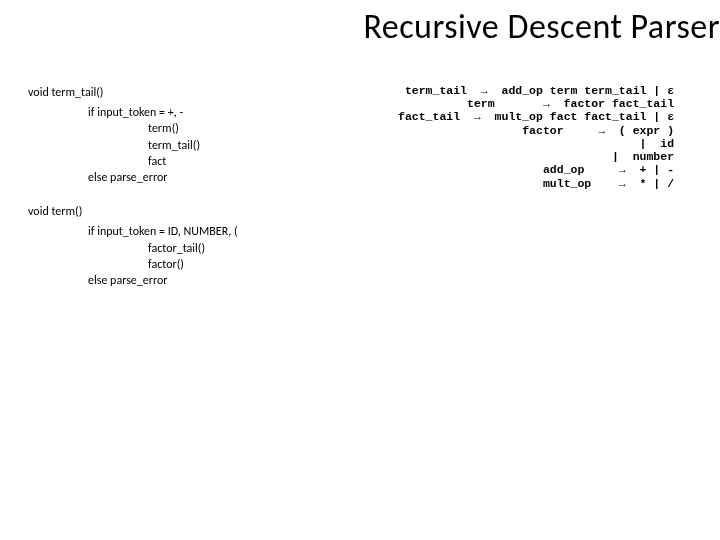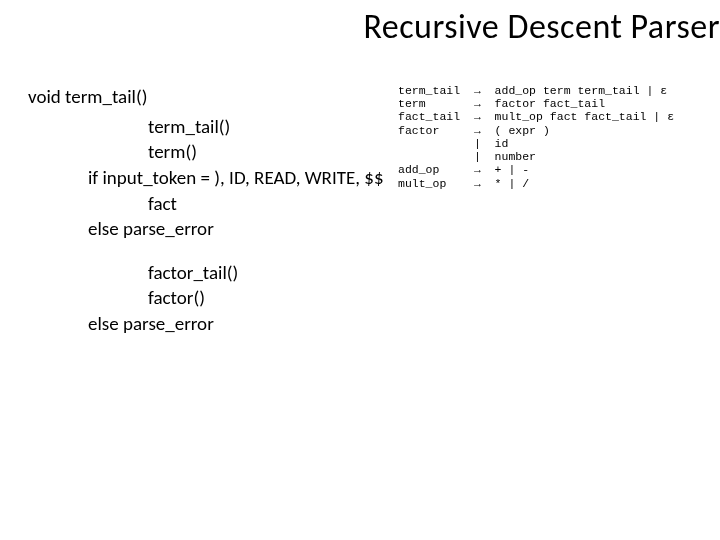--- a/index.html
+++ b/index.html
@@ -22,53 +22,56 @@
     font-size: 34px;
     text-align: right;
     padding-top: 6px;
     font-weight: 400;
     letter-spacing: 0.5px;
   }
   .left-block {
     position: absolute;
     left: 28px;
     top: 84px;
-    font-size: 19px;
+    font-size: 12px;
     line-height: 1.35;
   }
   .left-block .fn { margin-bottom: 4px; }
   .i1 { padding-left: 60px; }
   .i2 { padding-left: 120px; }
   .right-block {
     position: absolute;
     left: 398px;
     top: 84px;
     font-family: "Courier New", monospace;
     font-size: 11.5px;
-    font-weight: normal;
+    font-weight: bold;
     line-height: 1.15;
     white-space: pre;
+    text-align: right;
   }
 </style>
 </head>
 <body>
 
 <div class="slide">
   <div class="title">Recursive Descent Parser</div>
 
   <div class="left-block">
     <div class="fn">void term_tail()</div>
+    <div class="i1">if input_token = +, -</div>
+    <div class="i2">term()</div>
     <div class="i2">term_tail()</div>
-    <div class="i2">term()</div>
-    <div class="i1">if input_token = ), ID, READ, WRITE, $$</div>
     <div class="i2">fact</div>
     <div class="i1">else parse_error</div>
 
     <div style="height:18px"></div>
 
+    <div class="fn">void term()</div>
+    <div class="i1">if input_token = ID, NUMBER, (</div>
     <div class="i2">factor_tail()</div>
     <div class="i2">factor()</div>
     <div class="i1">else parse_error</div>
   </div>
 
   <div class="right-block">term_tail  →  add_op term term_tail | ε
 term       →  factor fact_tail
 fact_tail  →  mult_op fact fact_tail | ε
 factor     →  ( expr )
            |  id

